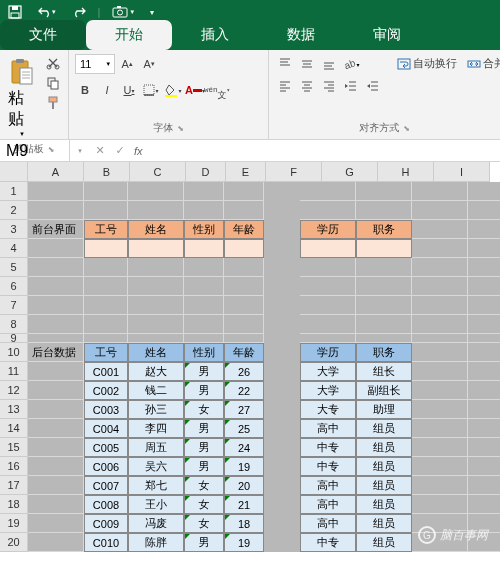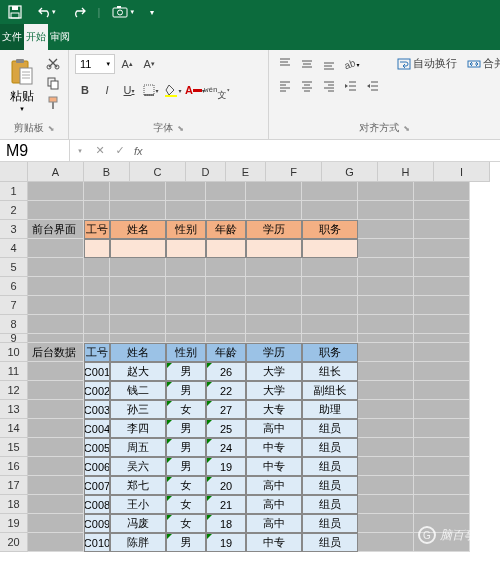--- a/index.html
+++ b/index.html
@@ -5,21 +5,21 @@
     * { margin: 0; padding: 0; box-sizing: border-box; }
     body { font-family: "Microsoft YaHei", sans-serif; font-size: 11px; background: #fff; width: 500px; overflow: hidden; }
     
     
     .titlebar { background: #0c6b3d; height: 24px; display: flex; align-items: center; padding: 0 4px; gap: 8px; }
     .titlebar .icon-btn { color: #fff; cursor: pointer; padding: 2px 4px; display: inline-flex; align-items: center; }
     .titlebar .sep { color: rgba(255,255,255,0.3); }
     
     
     .ribbon-tabs { background: #0c6b3d; height: 26px; display: flex; align-items: flex-end; }
-    .tab { color: #fff; padding: 6px 2px; cursor: pointer; font-size: 10px; }
+    .tab { color: #fff; padding: 6px 29px; cursor: pointer; font-size: 14px; border-radius: 7px; }
     .tab.file { background: #0a5a33; }
     .tab.active { background: #f3f3f3; color: #0c6b3d; }
     
     
     .ribbon { background: #f3f3f3; height: 90px; display: flex; border-bottom: 1px solid #d4d4d4; }
     .group { border-right: 1px solid #d4d4d4; padding: 4px 6px; display: flex; flex-direction: column; }
     .group-content { flex: 1; display: flex; align-items: flex-start; gap: 4px; }
     .group-label { text-align: center; font-size: 10px; color: #666; padding-top: 2px; display: flex; justify-content: center; align-items: center; gap: 4px; }
     .group-label .corner { font-size: 8px; color: #999; cursor: pointer; }
     
@@ -53,22 +53,22 @@
     .col-headers { display: flex; height: 20px; }
     .col-header { background: #e6e6e6; border-right: 1px solid #ccc; border-bottom: 1px solid #ccc; display: flex; align-items: center; justify-content: center; font-size: 11px; color: #333; cursor: pointer; }
     .row-headers { display: flex; flex-direction: column; }
     .row-header { width: 28px; background: #e6e6e6; border-right: 1px solid #ccc; border-bottom: 1px solid #ccc; display: flex; align-items: center; justify-content: center; font-size: 11px; color: #333; cursor: pointer; }
     
     .grid-wrap { position: relative; }
     .cells { position: relative; background: #b8b8b8; }
     .cell-row { display: flex; align-items: center; }
     .cell { border-right: 1px solid #d9d9d9; border-bottom: 1px solid #d9d9d9; display: flex; align-items: center; padding: 0 4px; font-size: 11px; background: #b8b8b8; overflow: hidden; white-space: nowrap; }
     
-    .colA { width: 56px; } .colB { width: 26px; } .colC { width: 56px; } .colD { width: 40px; }
-    .colE { width: 40px; } .colF { width: 56px; } .colG { width: 56px; } .colH { width: 56px; } .colI { width: 56px; }
+    .colA { width: 56px; } .colB { width: 44px; } .colC { width: 56px; } .colD { width: 40px; }
+    .colE { width: 40px; } .colF { width: 56px; margin-left: 36px; } .colG { width: 56px; } .colH { width: 56px; } .colI { width: 56px; }
     .rh { height: 19px; }
     .rh9 { height: 9px; }
     
     .orange-header { background: #f4b084 !important; border: 1px solid #888 !important; justify-content: center; }
     .orange-light { background: #fce4d6 !important; border: 1px solid #888 !important; }
     .blue-header { background: #9bc2e6 !important; border: 1px solid #888 !important; justify-content: center; }
     .blue-light { background: #ddebf7 !important; border: 1px solid #888 !important; justify-content: center; }
     .label-cell { background: #b8b8b8 !important; }
     
     .tri { position: relative; }
@@ -109,39 +109,41 @@
         <rect x="5" y="0" width="4" height="2" fill="#fff"></rect>
       </svg>
     <span style="font-size:7px;color:#fff;margin-left:2px;">▾</span>
   </span>
   <span class="icon-btn" style="font-size:8px;color:#fff;">▾</span>
 </div>
 
 <div class="ribbon-tabs">
   <div class="tab file">文件</div>
   <div class="tab active">开始</div>
+  <div class="tab">插入</div>
+  <div class="tab">数据</div>
   <div class="tab">审阅</div>
 </div>
 
 <div class="ribbon">
 
   <div class="group">
     <div class="group-content">
       <div class="paste-btn">
         <div class="paste-icon">
           <svg width="24" height="28" viewBox="0 0 24 28">
               <rect x="2" y="3" width="16" height="22" rx="1" fill="#d9a441" stroke="#b8860b"></rect>
               <rect x="6" y="1" width="8" height="4" rx="1" fill="#888"></rect>
               <rect x="10" y="10" width="12" height="16" fill="#fff" stroke="#888"></rect>
               <line x1="12" y1="14" x2="20" y2="14" stroke="#aaa"></line>
               <line x1="12" y1="17" x2="20" y2="17" stroke="#aaa"></line>
               <line x1="12" y1="20" x2="20" y2="20" stroke="#aaa"></line>
             </svg>
         </div>
-        <div style="font-size:12px;">粘贴</div>
+        <div style="font-size:16px;">粘贴</div>
         <div style="font-size:7px;">▾</div>
       </div>
       <div class="clip-mini">
         <div>
             <svg width="14" height="14" viewBox="0 0 14 14">
               <path d="M3 3 L11 11 M11 3 L3 11" stroke="#555" stroke-width="1.3"></path>
               <circle cx="3" cy="11" r="2" fill="none" stroke="#555"></circle>
               <circle cx="11" cy="11" r="2" fill="none" stroke="#555"></circle>
             </svg>
           </div>

